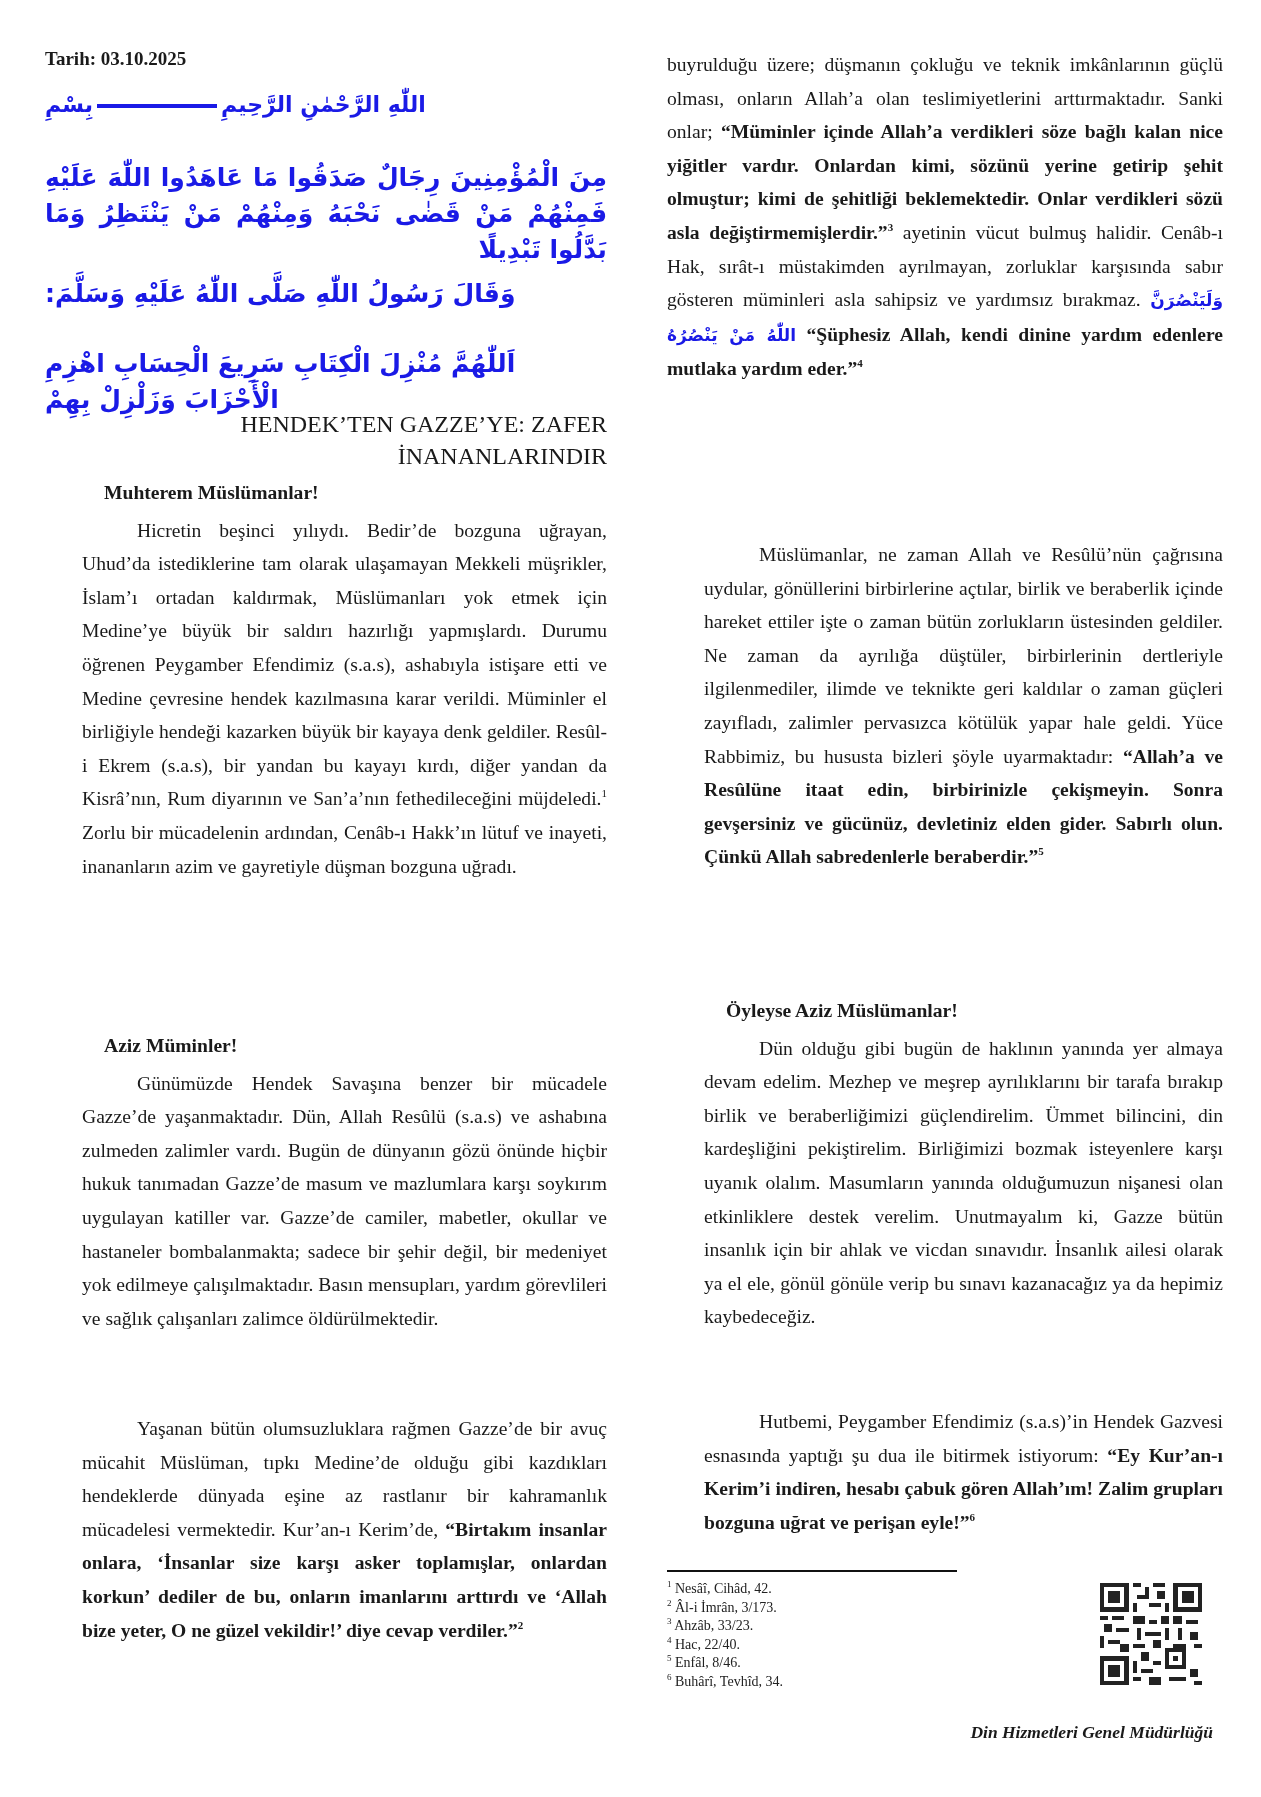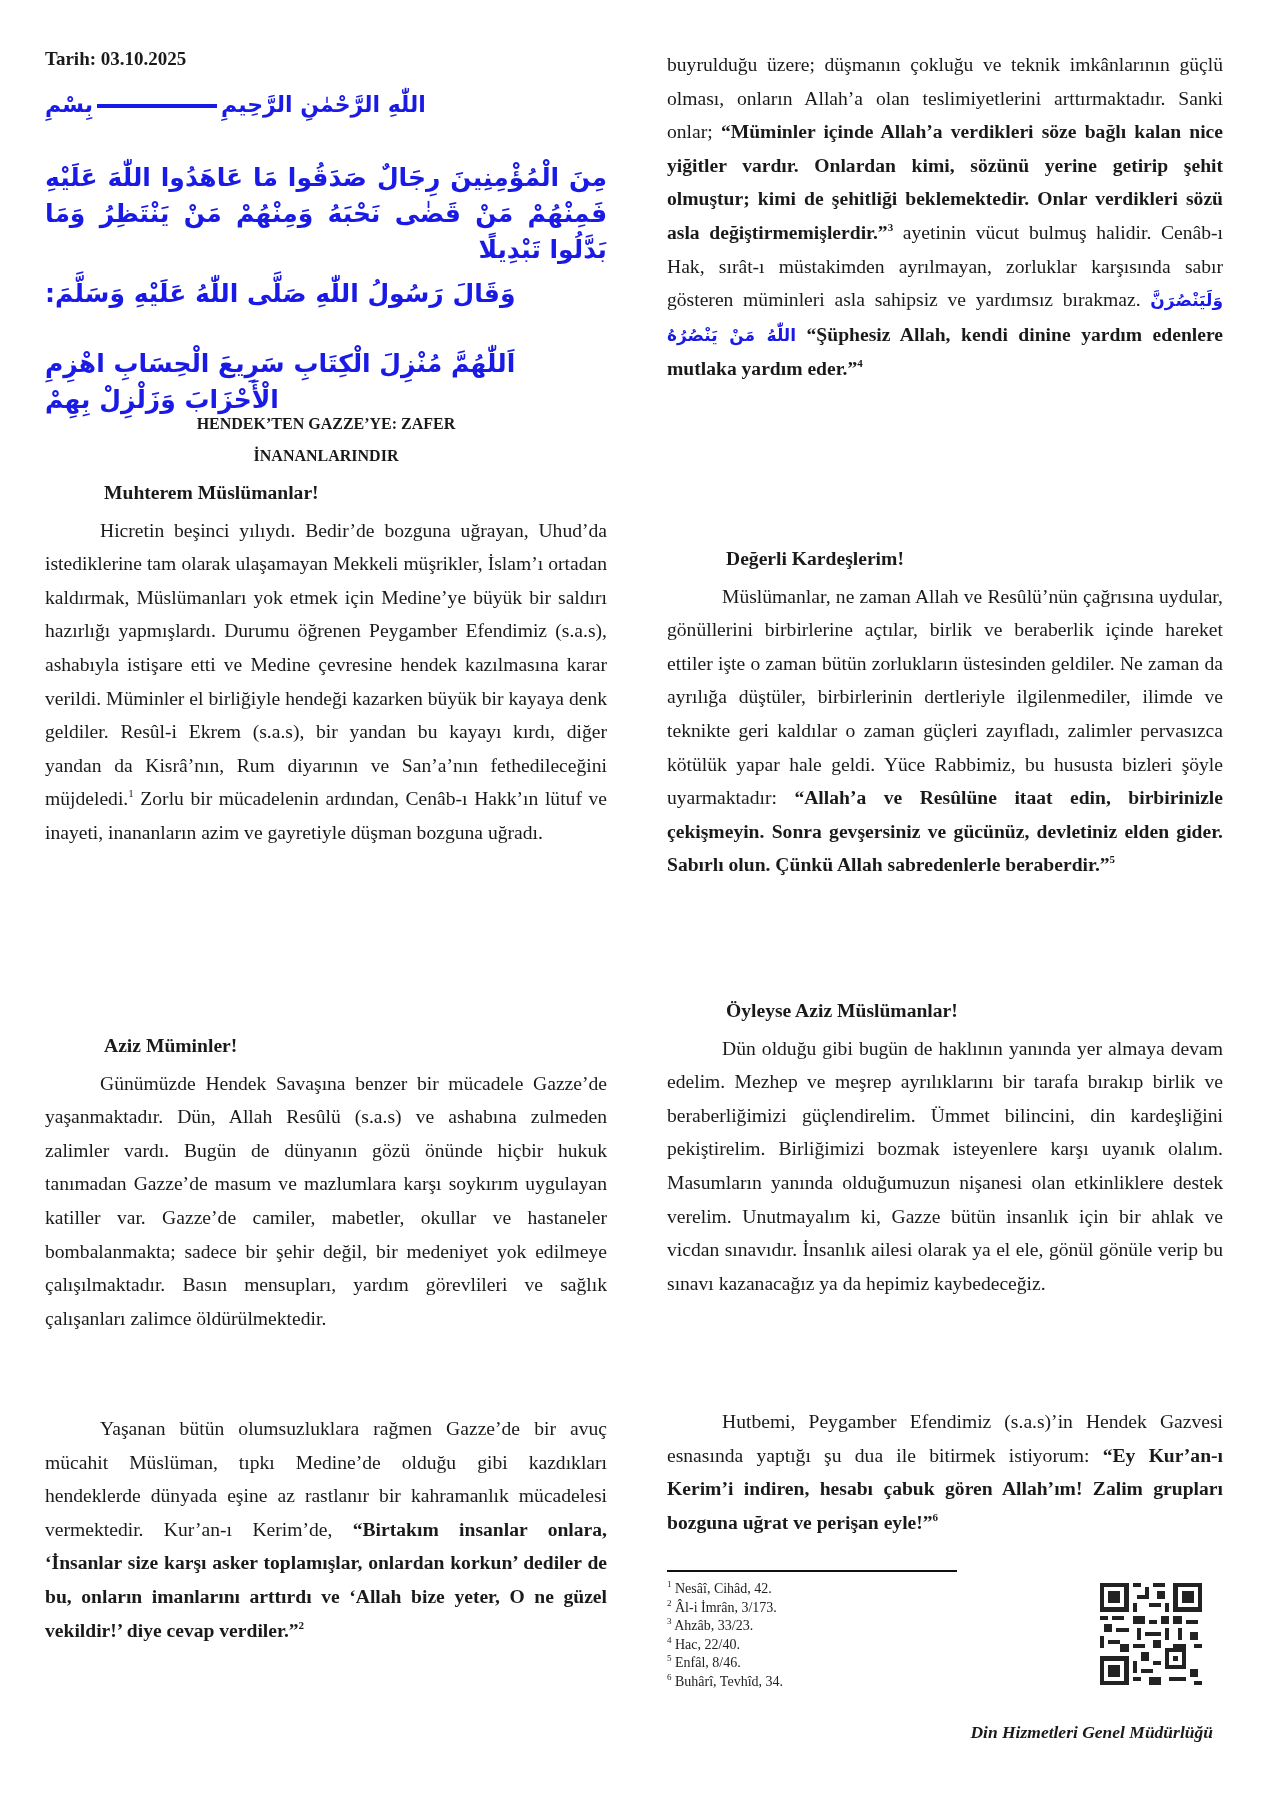--- a/index.html
+++ b/index.html
@@ -11,23 +11,23 @@
   .col-left { left: 45px; width: 562px; }
   .col-right { left: 667px; width: 556px; }
   .date { position: absolute; left: 45px; top: 48px; font-weight: bold; font-size: 19px; }
   .ar { color: #1a1ae6; font-family: "DejaVu Sans", sans-serif; font-weight: bold; direction: rtl; text-align: left; }
   .bismillah { position: absolute; left: 45px; width: 562px; top: 92px; font-size: 22px; letter-spacing: -1px; }
   .bismillah .line { display: inline-block; width: 120px; border-bottom: 4px solid #1a1ae6; vertical-align: middle; margin: 0 4px; }
   .ayah { position: absolute; left: 45px; width: 562px; font-size: 25px; line-height: 36px; }
   .ayah1 { top: 160px; text-align: justify; text-align-last: right; }
   .ayah2 { top: 276px; }
   .ayah3 { top: 346px; }
-  .title { position: absolute; left: 45px; width: 562px; top: 408px; text-align: center; font-weight: bold; font-size: 16px; line-height: 32px; }
+  .title { position: absolute; left: 45px; width: 562px; top: 408px; text-align: right; font-weight: normal; font-size: 24px; line-height: 32px; }
   .para { font-size: 19.6px; line-height: 33.6px; text-align: justify; margin: 0; }
-  .para.indent { text-indent: 55px; }
+  .para.indent { text-indent: 55px; margin-left: 37px; }
   .heading { font-weight: bold; font-size: 19.6px; line-height: 33.6px; padding-left: 55px; margin: 4px; }
   .b { font-weight: bold; }
   sup { font-size: 11px; line-height: 0; vertical-align: super; }
   .block { position: absolute; left: 0; width: 100%; }
   .ar-inline { color: #1a1ae6; font-family: "DejaVu Sans", sans-serif; font-weight: bold; font-size: 17px; direction: rtl; unicode-bidi: isolate; }
   .fn-rule { position: absolute; left: 667px; top: 1570px; width: 290px; border-top: 2px solid #111; }
   .footnotes { position: absolute; left: 667px; top: 1580px; font-size: 14px; line-height: 18.5px; color: #222; }
   .footnotes sup { font-size: 9px; }
   .qr { position: absolute; left: 1100px; top: 1583px; width: 102px; height: 102px; }
   .signature { position: absolute; right: 48px; top: 1722px; font-weight: bold; font-style: italic; font-size: 17.5px; }
@@ -65,21 +65,20 @@
     <p class="para indent"><span>Yaşanan bütün olumsuzluklara rağmen Gazze’de bir avuç mücahit Müslüman, tıpkı Medine’de olduğu gibi kazdıkları hendeklerde dünyada eşine az rastlanır bir kahramanlık mücadelesi vermektedir. Kur’an-ı Kerim’de, </span><span class="b">“Birtakım insanlar onlara, ‘İnsanlar size karşı asker toplamışlar, onlardan korkun’ dediler de bu, onların imanlarını arttırdı ve ‘Allah bize yeter, O ne güzel vekildir!’ diye cevap verdiler.”</span><sup class="b">2</sup></p>
   </div>
 </div>
 
 <div class="col col-right">
   <div class="block" style="top:48px;">
     <p class="para"><span>buyrulduğu üzere; düşmanın çokluğu ve teknik imkânlarının güçlü olması, onların Allah’a olan teslimiyetlerini arttırmaktadır. Sanki onlar; </span><span class="b">“Müminler içinde Allah’a verdikleri söze bağlı kalan nice yiğitler vardır. Onlardan kimi, sözünü yerine getirip şehit olmuştur; kimi de şehitliği beklemektedir.</span><span class="b"> Onlar verdikleri sözü asla değiştirmemişlerdir.”</span><sup class="b">3</sup><span> ayetinin vücut bulmuş halidir. Cenâb-ı Hak, sırât-ı müstakimden ayrılmayan, zorluklar karşısında sabır gösteren müminleri asla sahipsiz ve yardımsız bırakmaz. </span><span class="ar-inline">وَلَيَنْصُرَنَّ اللّٰهُ مَنْ يَنْصُرُهُ</span><span class="b"> “Şüphesiz Allah, kendi dinine yardım edenlere mutlaka yardım eder.”</span><sup class="b">4</sup></p>
   </div>
 
   <div class="block" style="top:538px;">
-    <p class="heading">Değerli Kardeşlerim!</p>
     <p class="para indent"><span>Müslümanlar, ne zaman Allah ve Resûlü’nün çağrısına uydular, gönüllerini birbirlerine açtılar, birlik ve beraberlik içinde hareket ettiler işte o zaman bütün zorlukların üstesinden geldiler. Ne zaman da ayrılığa düştüler, birbirlerinin dertleriyle ilgilenmediler, ilimde ve teknikte geri kaldılar o zaman güçleri zayıfladı, zalimler pervasızca kötülük yapar hale geldi. Yüce Rabbimiz, bu hususta bizleri şöyle uyarmaktadır: </span><span class="b">“Allah’a ve Resûlüne itaat edin, birbirinizle çekişmeyin. Sonra gevşersiniz ve gücünüz, devletiniz elden gider. Sabırlı olun. Çünkü Allah sabredenlerle beraberdir.”</span><sup class="b">5</sup></p>
   </div>
 
   <div class="block" style="top:990px;">
     <p class="heading">Öyleyse Aziz Müslümanlar!</p>
     <p class="para indent">Dün olduğu gibi bugün de haklının yanında yer almaya devam edelim. Mezhep ve meşrep ayrılıklarını bir tarafa bırakıp birlik ve beraberliğimizi güçlendirelim. Ümmet bilincini, din kardeşliğini pekiştirelim. Birliğimizi bozmak isteyenlere karşı uyanık olalım. Masumların yanında olduğumuzun nişanesi olan etkinliklere destek verelim. Unutmayalım ki, Gazze bütün insanlık için bir ahlak ve vicdan sınavıdır. İnsanlık ailesi olarak ya el ele, gönül gönüle verip bu sınavı kazanacağız ya da hepimiz kaybedeceğiz.</p>
   </div>
 
   <div class="block" style="top:1405px;">
     <p class="para indent"><span>Hutbemi, Peygamber Efendimiz (s.a.s)’in Hendek Gazvesi esnasında yaptığı şu dua ile bitirmek istiyorum: </span><span class="b">“Ey Kur’an-ı Kerim’i indiren, hesabı çabuk gören Allah’ım! Zalim grupları bozguna uğrat ve perişan eyle!”</span><sup class="b">6</sup></p>

